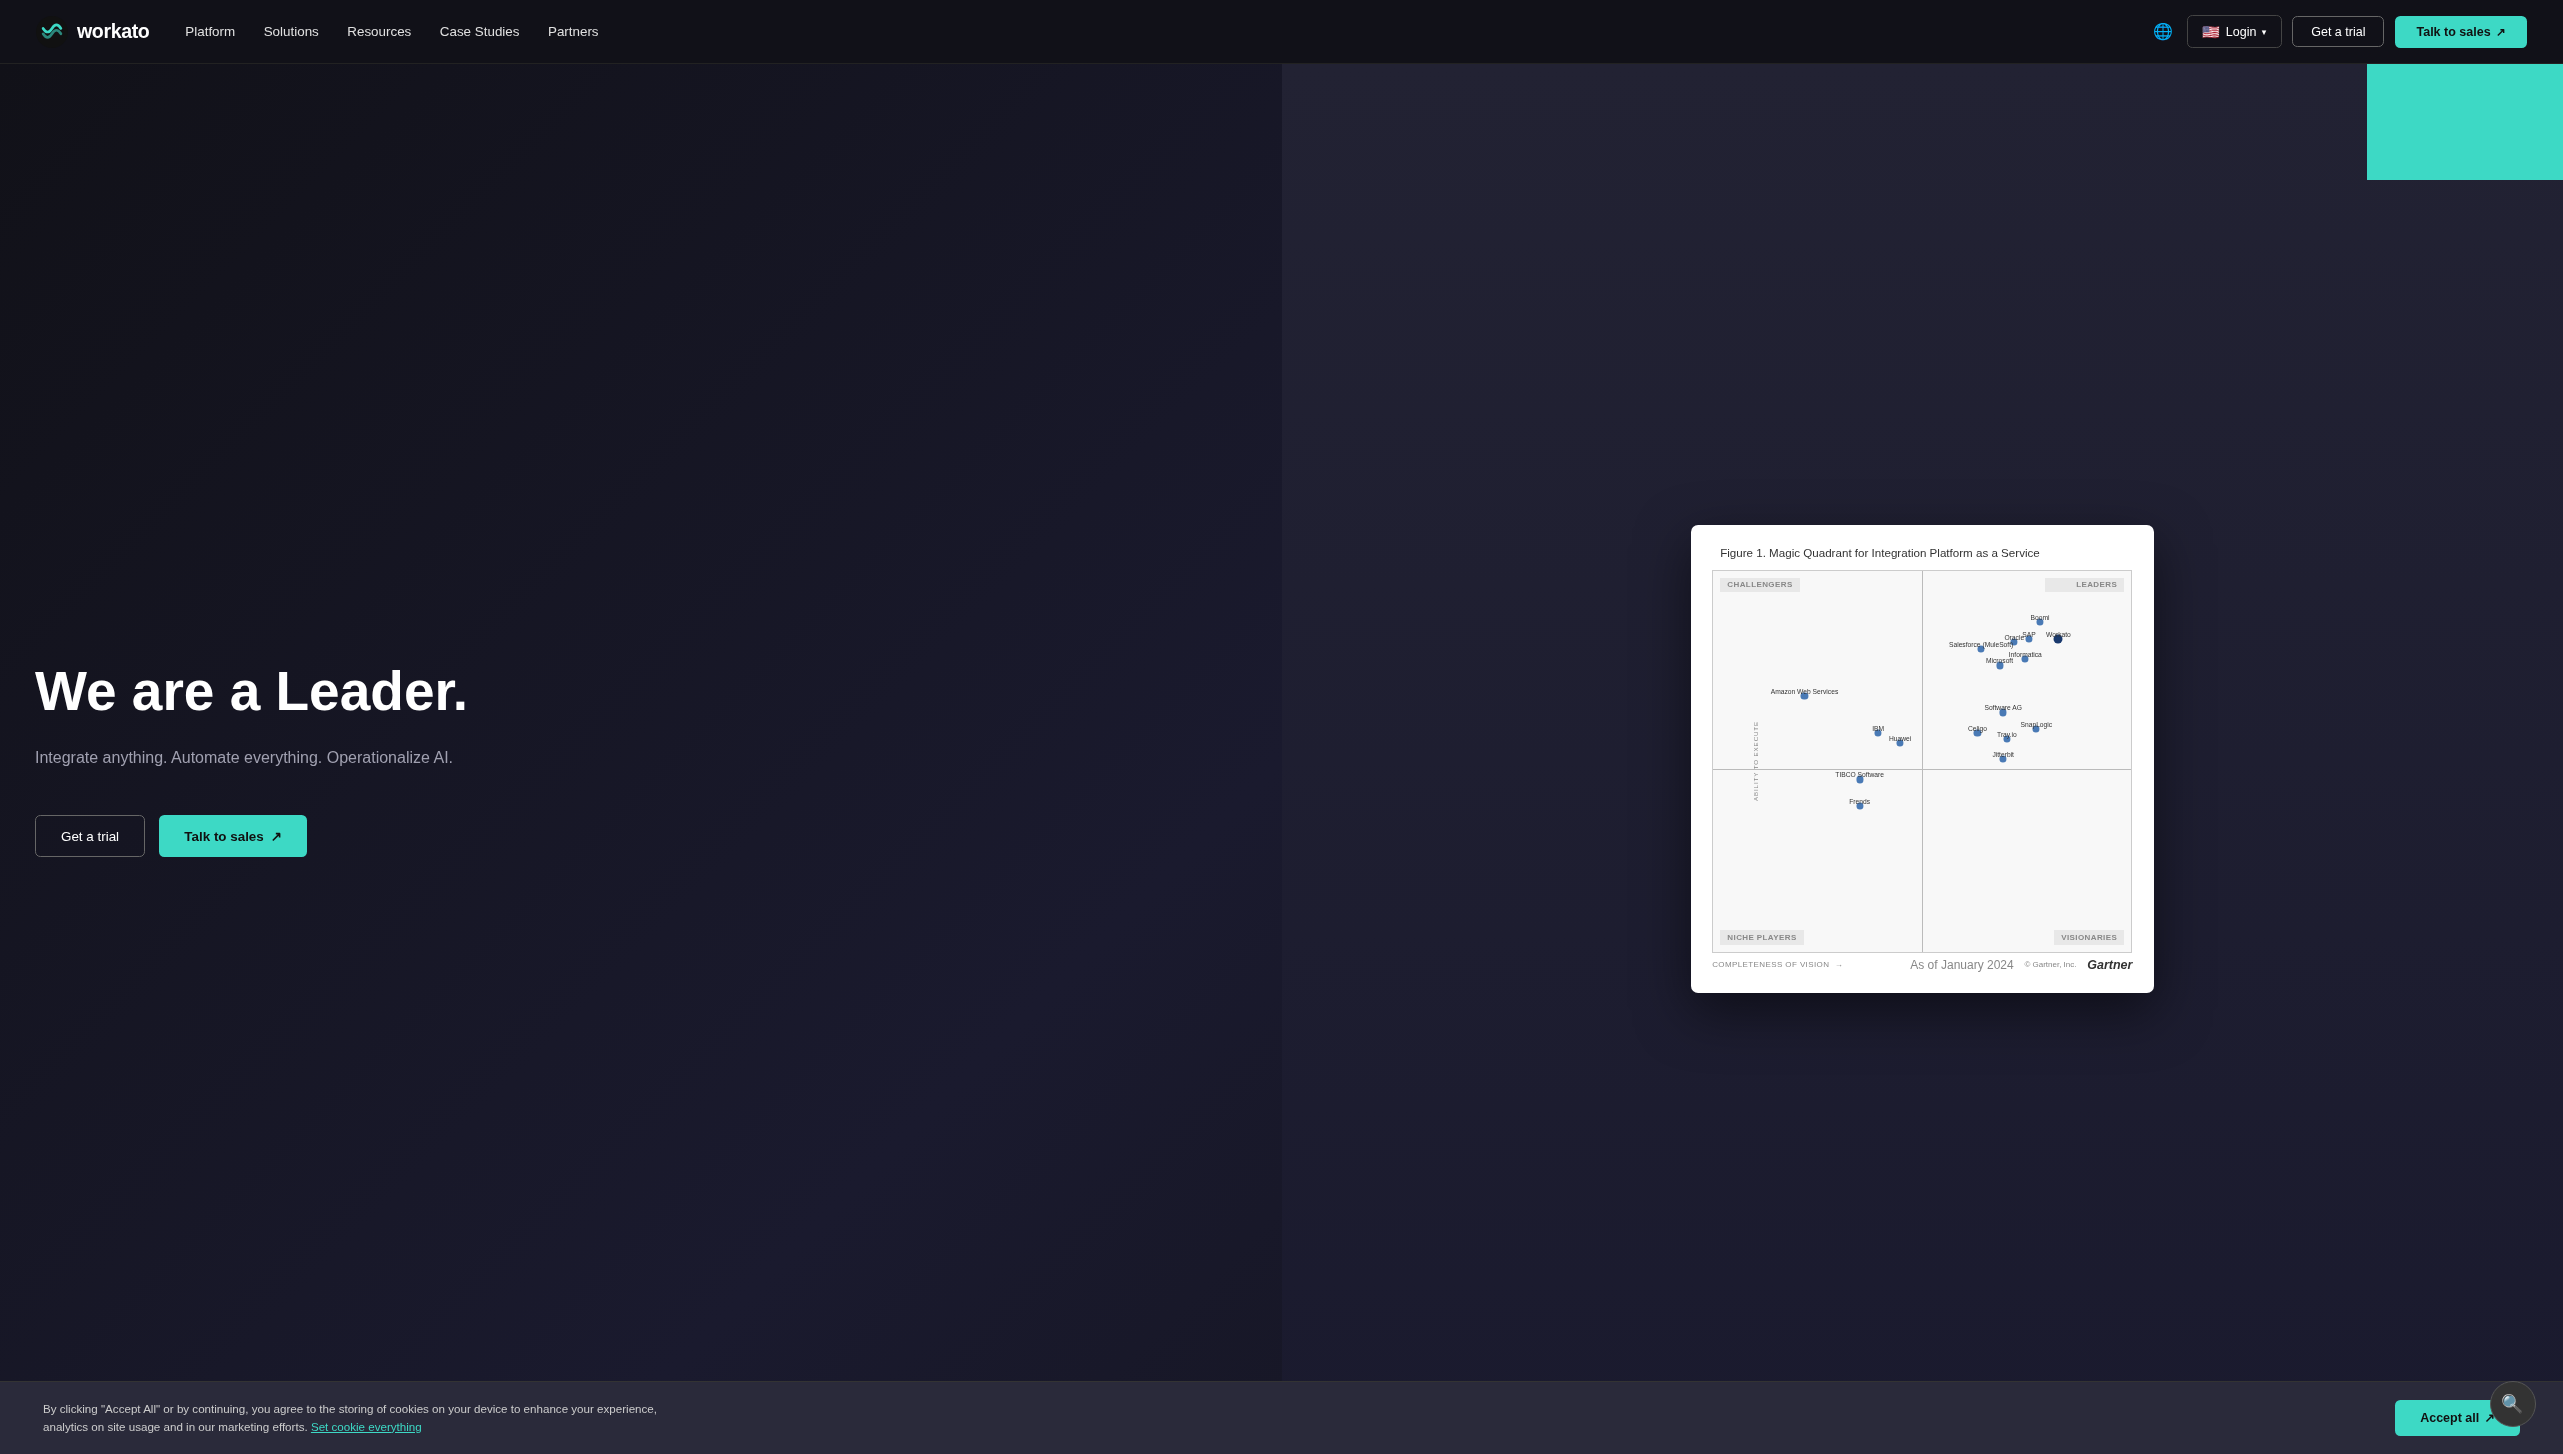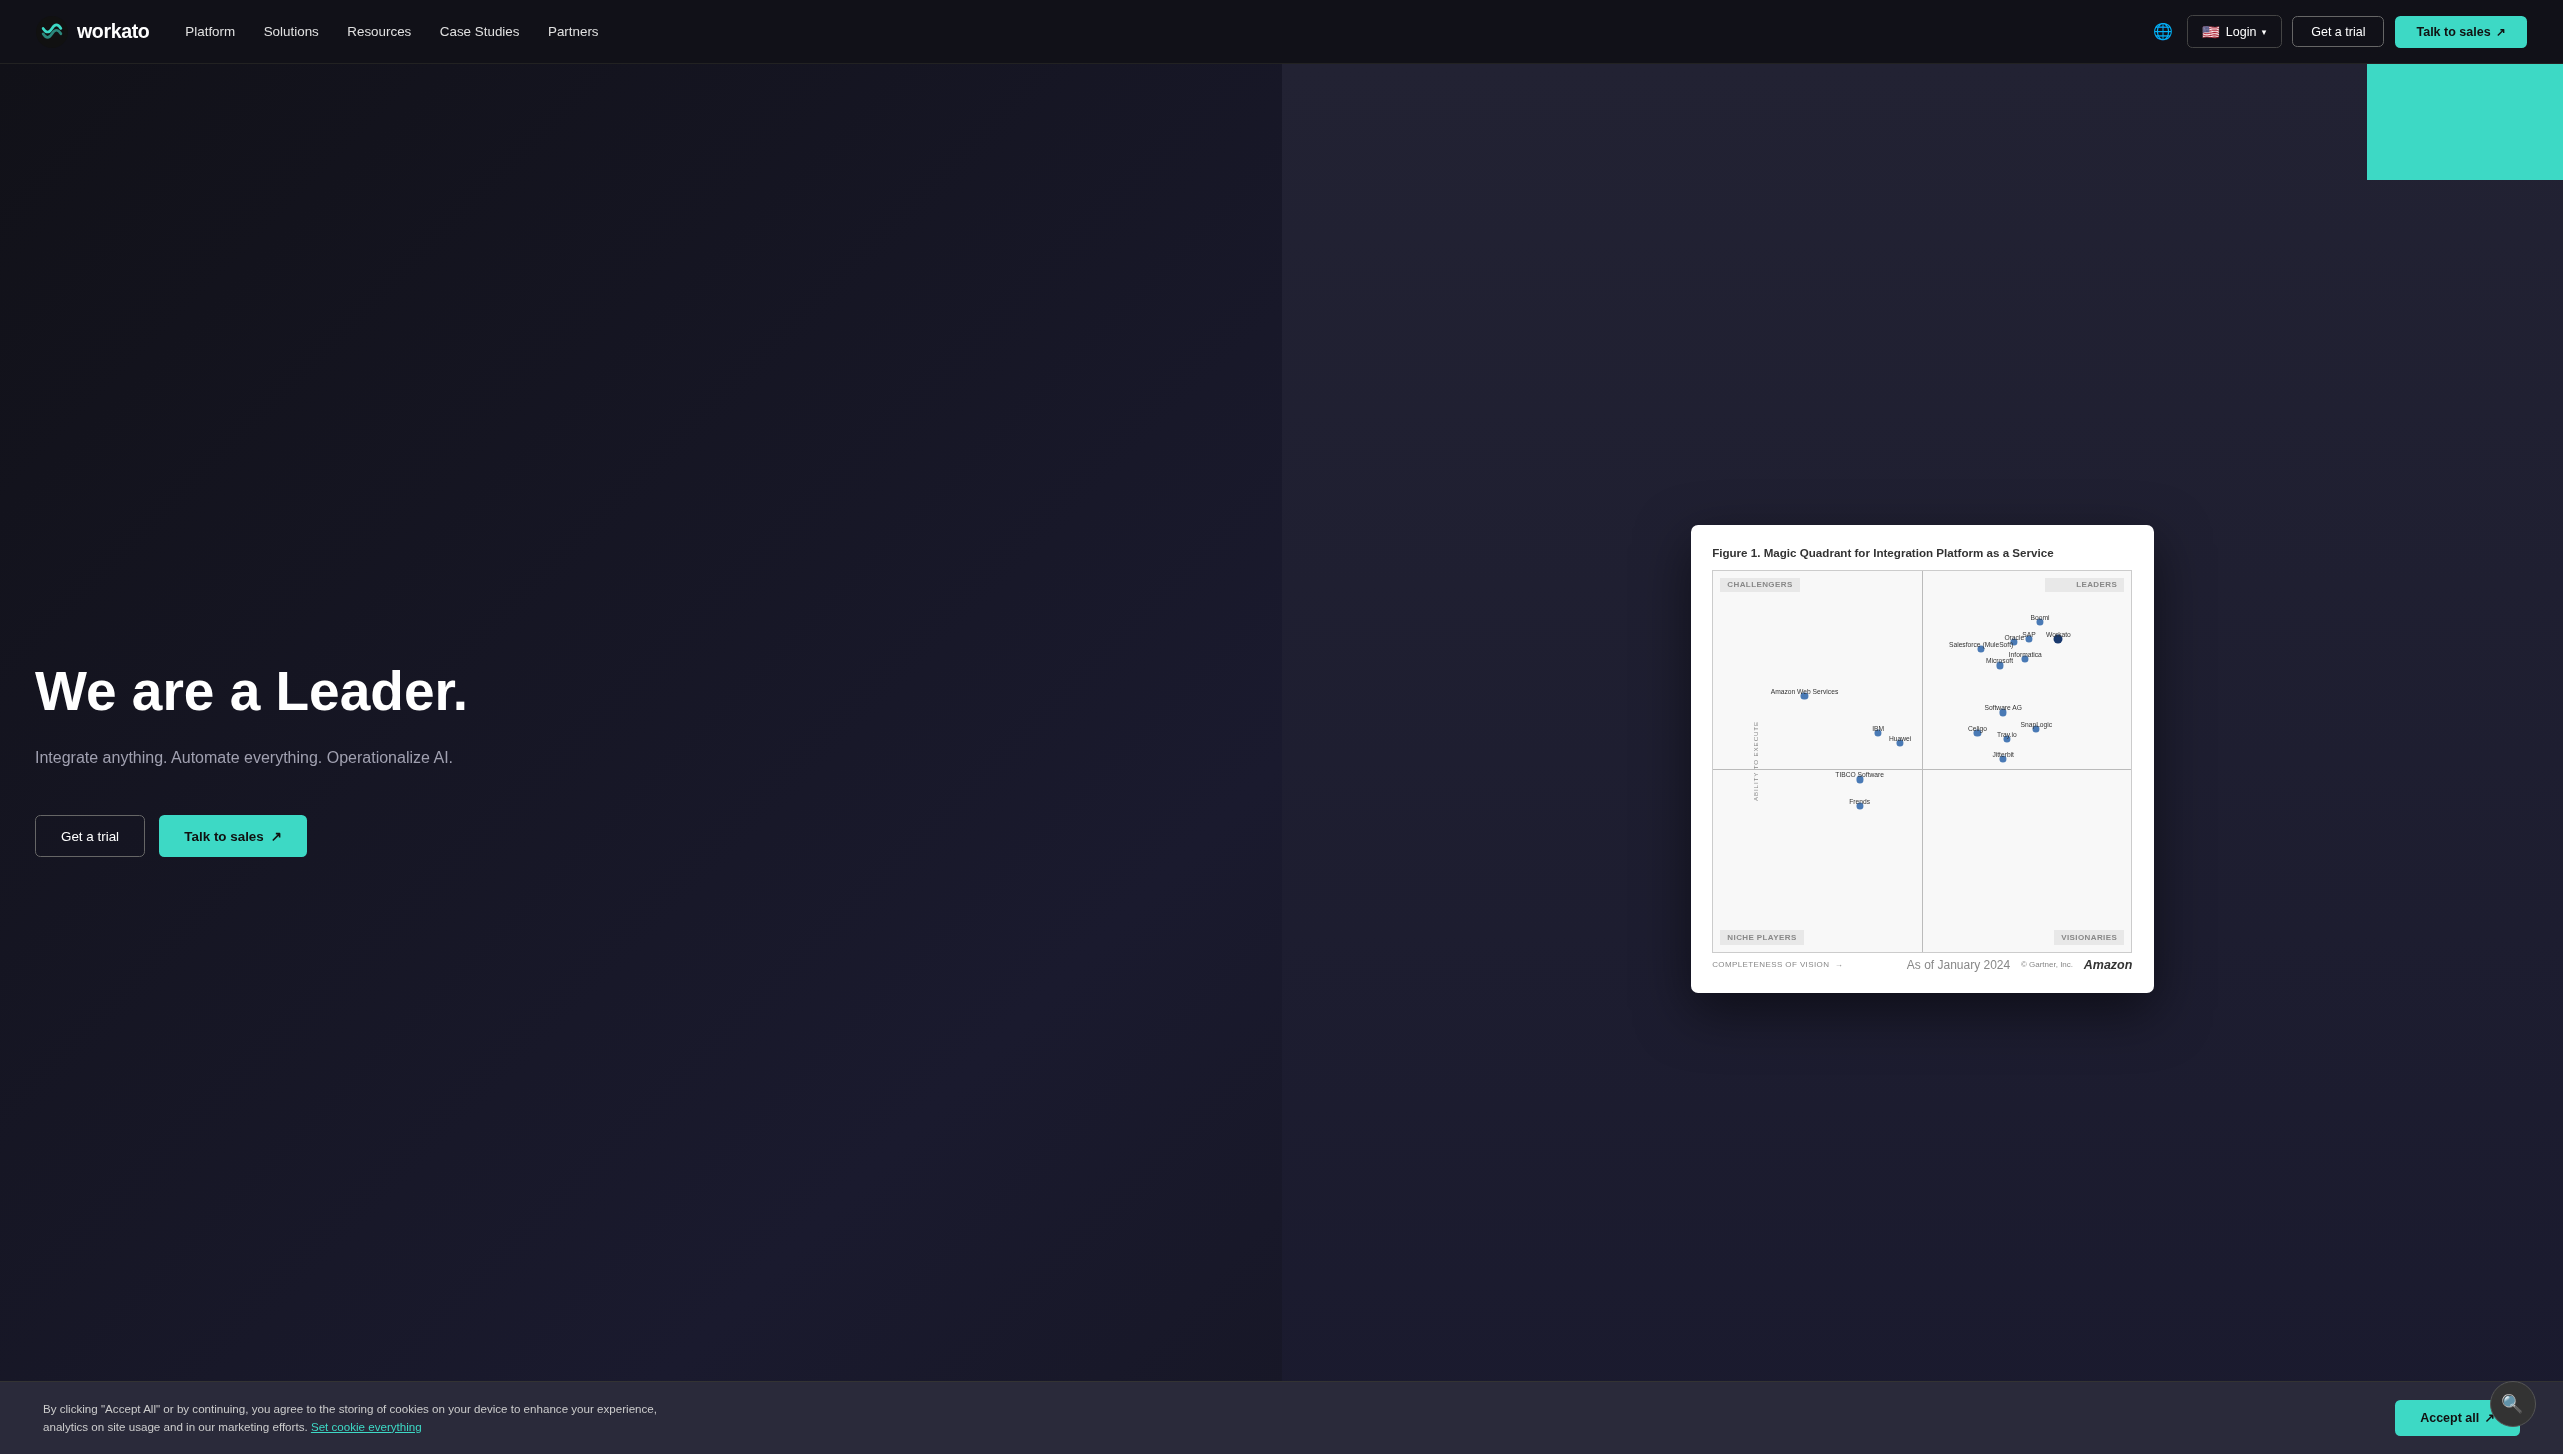--- a/index.html
+++ b/index.html
@@ -81,21 +81,21 @@
       position: absolute; bottom: 0; right: 0; width: 196px; height: 71px;
       background: #3dd9c5; z-index: 0;
     }
 
     
     .mq-card {
       background: white; border-radius: 7.1px; box-shadow: 0 18px 53px rgba(0,0,0,0.5);
       padding: 21.4px; width: 463px; position: relative; z-index: 2;
       margin: 53px 36px;
     }
-    .mq-title { font-size: 11.6px; color: #333; margin-bottom: 10.7px; font-weight: 700; }
+    .mq-title { font-size: 11.6px; color: #333; margin-bottom: 10.7px; font-weight: 400; margin-left: 8px; }
     .mq-chart { position: relative; width: 100%; height: 383px; border: 0.9px solid #ccc; background: #f8f8f8; }
 
     
     .mq-vline { position: absolute; left: 50%; top: 0; width: 0.9px; height: 100%; background: #bbb; }
     .mq-hline { position: absolute; left: 0; top: 52%; width: 100%; height: 0.9px; background: #bbb; }
 
     
     .mq-label {
       position: absolute; font-size: 8px; color: #888; font-weight: 600; letter-spacing: 0.4px;
       background: #e8e8e8; padding: 2.7px 7.1px; border-radius: 0;
@@ -247,21 +247,21 @@
         </div>
 
       <div style="display:flex;justify-content:space-between;align-items:center;margin-top:5.3px;">
         <div style="display:flex;align-items:center;gap:5.3px;">
           <span style="font-size:8px;color:#888;letter-spacing:0.4px;">COMPLETENESS OF VISION</span>
           <span style="font-size:8px;color:#888;">→</span>
         </div>
         <div style="display:flex;gap:10.7px;align-items:center;">
           <span style="font-size:12px;color:#888;">As of January 2024</span>
           <span style="font-size:8px;color:#888;">© Gartner, Inc.</span>
-          <span style="font-size:12.5px;color:#333;font-weight:700;font-style:italic;">Amazon</span>
+          <span style="font-size:12.5px;color:#333;font-weight:700;font-style:italic;">Gartner</span>
         </div>
       </div>
     </div>
   </div>
 </section>
 
 <div class="cookie-banner">
   <p class="cookie-text">
     <span>By clicking "Accept All" or by continuing, you agree to the storing of cookies on your device to enhance your experience, analytics on site usage and in our marketing efforts.</span>
     <a class="cookie-link">Set cookie everything</a>

